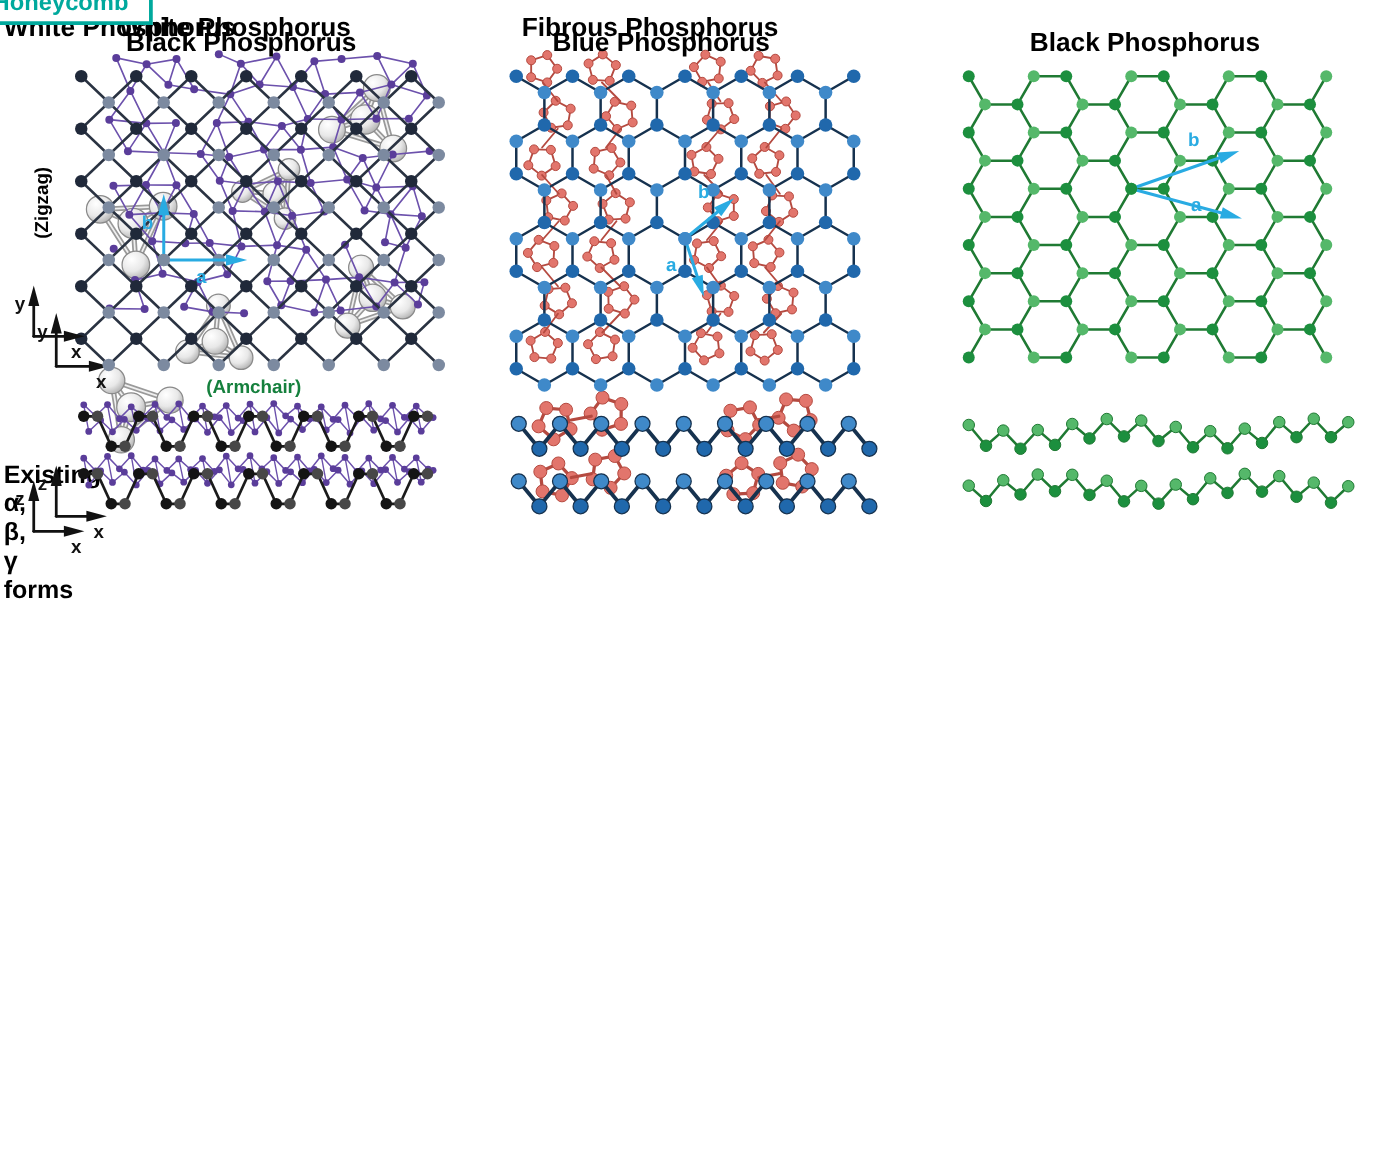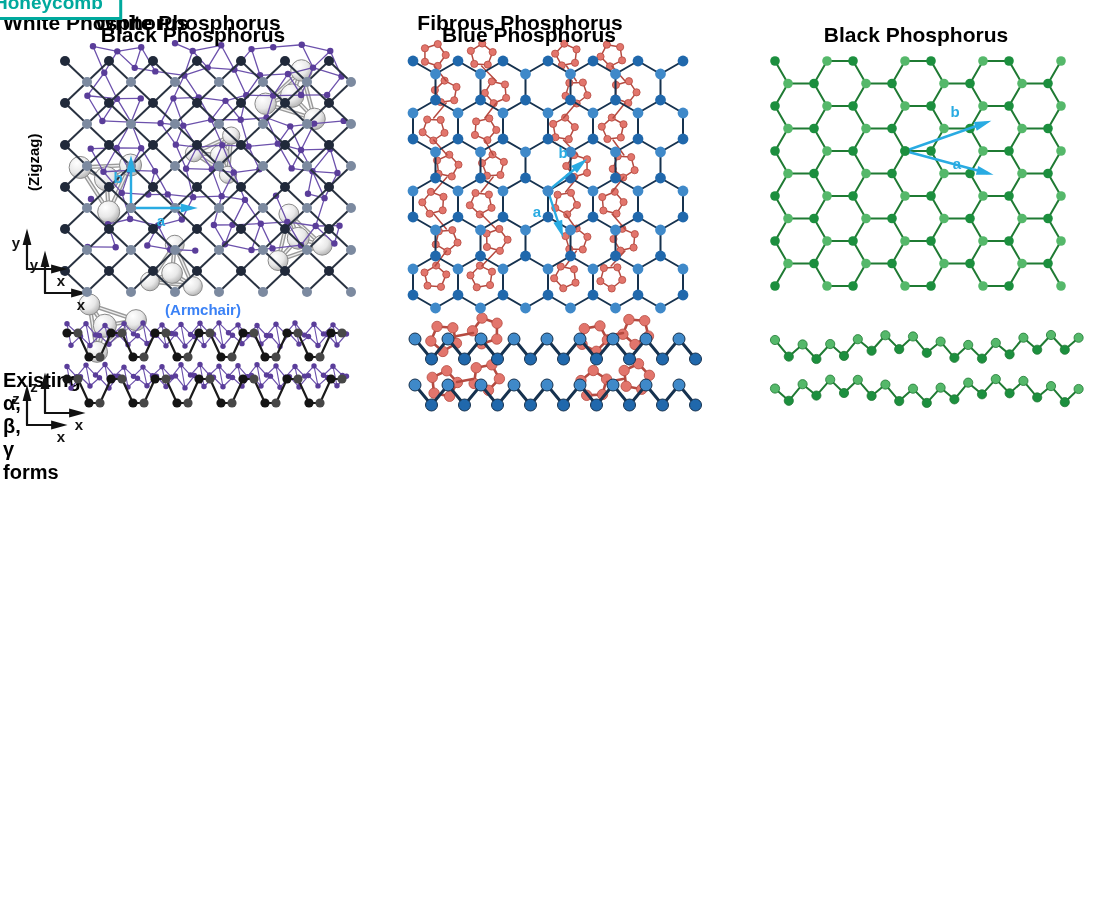--- a/index.html
+++ b/index.html
@@ -7,21 +7,21 @@
   body{position:relative;background:#ffffff;font-family:"Liberation Sans",sans-serif;overflow:hidden;}
   .panel{position:absolute;background:#fff;border-radius:12px;border:3px solid #888;}
   .title{position:absolute;text-align:center;font-weight:bold;font-size:21px;color:#000;white-space:nowrap;}
   svg{position:absolute;overflow:visible;}
   .badge{position:absolute;left:50%;transform:translateX(-50%);background:#fff;font-weight:bold;font-size:19px;padding:3px 16px;white-space:nowrap;border:3px solid #888;}
   .badge.b-white{bottom:-14px;}
   .badge.b-poly{bottom:-14px;}
   .badge.b-honey{bottom:-5px;}
   .forms{position:absolute;top:366px;left:0;width:100%;text-align:center;font-weight:bold;font-size:20px;color:#000;}
   .vlabel{position:absolute;left:22px;top:176px;transform-origin:0 0;transform:rotate(-90deg);font-weight:bold;font-size:15px;color:#000;white-space:nowrap;}
-  .armchair{position:absolute;left:60px;top:286px;width:280px;text-align:center;font-weight:bold;font-size:15px;color:#3b82f6;}
+  .armchair{position:absolute;left:60px;top:286px;width:280px;text-align:center;font-weight:bold;font-size:15px;color:#15803d;}
 </style>
 </head>
 <body>
 
 <div class="panel" id="panel-white" style="border-color: rgb(41, 171, 226);">
   <div class="title" style="left:0;width:100%;top:8px">White Phosphorus</div>
   <svg id="svg-white" style="left:8px;top:38px" width="396" height="300">
       <defs>
         <radialGradient id="gW" cx="35%" cy="30%" r="80%">
           <stop offset="0%" stop-color="#FFFFFF"></stop>

